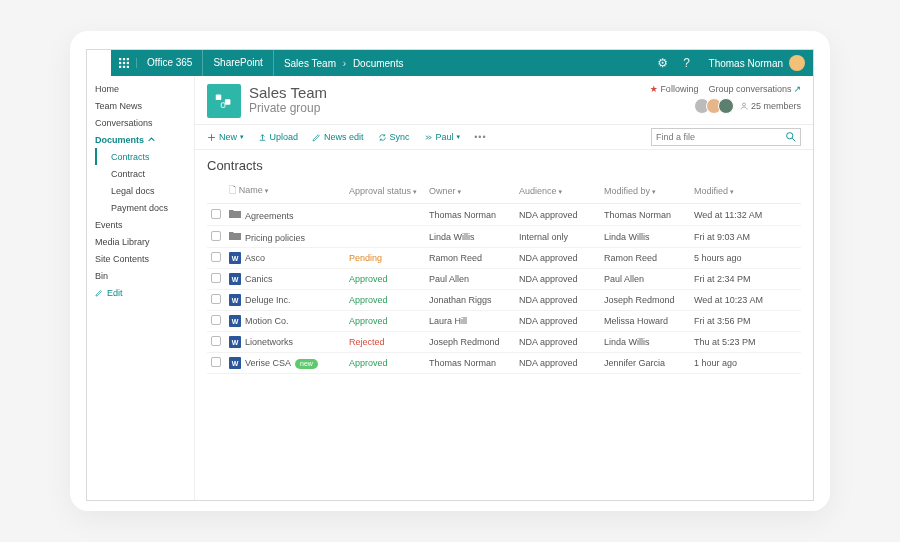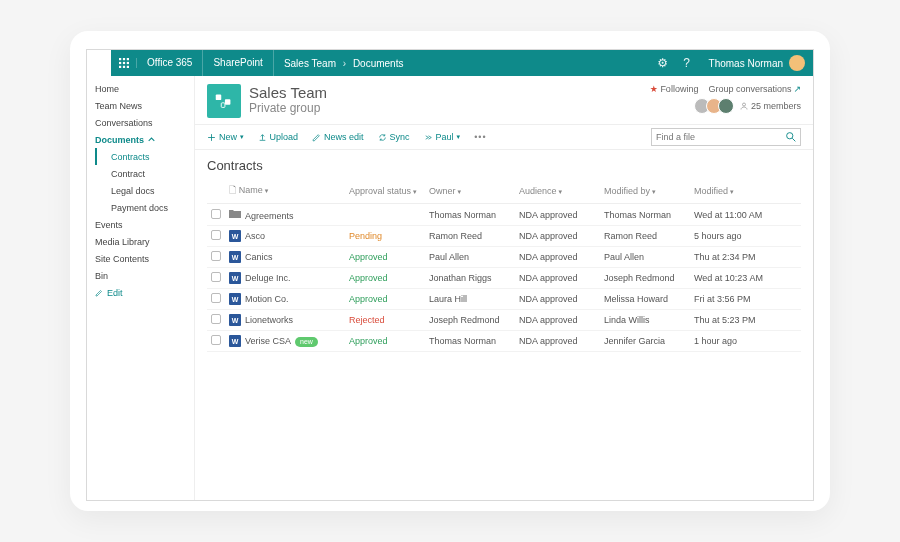--- a/index.html
+++ b/index.html
@@ -250,39 +250,52 @@
                   <td><span class="cb"></span></td>
                   <td><span class="ficon folder">
                       <svg width="12" height="10" viewBox="0 0 12 10">
                         <path d="M0 1h4l1 1h7v7H0z" fill="#888"></path>
                       </svg>
                     </span>Agreements</td>
                   <td><span></span></td>
                   <td>Thomas Norman</td>
                   <td>NDA approved</td>
                   <td>Thomas Norman</td>
-                  <td>Wed at  11:00 AM</td>
+                  <td>Wed at  11:32 AM</td>
+                </tr>
+                <tr>
+                  <td><span class="cb"></span></td>
+                  <td><span class="ficon folder">
+                      <svg width="12" height="10" viewBox="0 0 12 10">
+                        <path d="M0 1h4l1 1h7v7H0z" fill="#888"></path>
+                      </svg>
+                    </span>Pricing policies</td>
+                  <td><span></span></td>
+                  <td>Linda Willis</td>
+                  <td>Internal only</td>
+                  <td>Linda Willis</td>
+                  <td>Fri at  9:03 AM</td>
                 </tr>
                 <tr>
                   <td><span class="cb"></span></td>
                   <td><span class="ficon word">W</span>Asco</td>
                   <td><span class="st-Pending">Pending</span></td>
                   <td>Ramon Reed</td>
                   <td>NDA approved</td>
                   <td>Ramon Reed</td>
                   <td>5 hours ago</td>
                 </tr>
                 <tr>
                   <td><span class="cb"></span></td>
                   <td><span class="ficon word">W</span>Canics</td>
                   <td><span class="st-Approved">Approved</span></td>
                   <td>Paul Allen</td>
                   <td>NDA approved</td>
                   <td>Paul Allen</td>
-                  <td>Thu at  2:34 PM</td>
+                  <td>Fri at  2:34 PM</td>
                 </tr>
                 <tr>
                   <td><span class="cb"></span></td>
                   <td><span class="ficon word">W</span>Deluge Inc.</td>
                   <td><span class="st-Approved">Approved</span></td>
                   <td>Jonathan Riggs</td>
                   <td>NDA approved</td>
                   <td>Joseph Redmond</td>
                   <td>Wed at  10:23 AM</td>
                 </tr>

